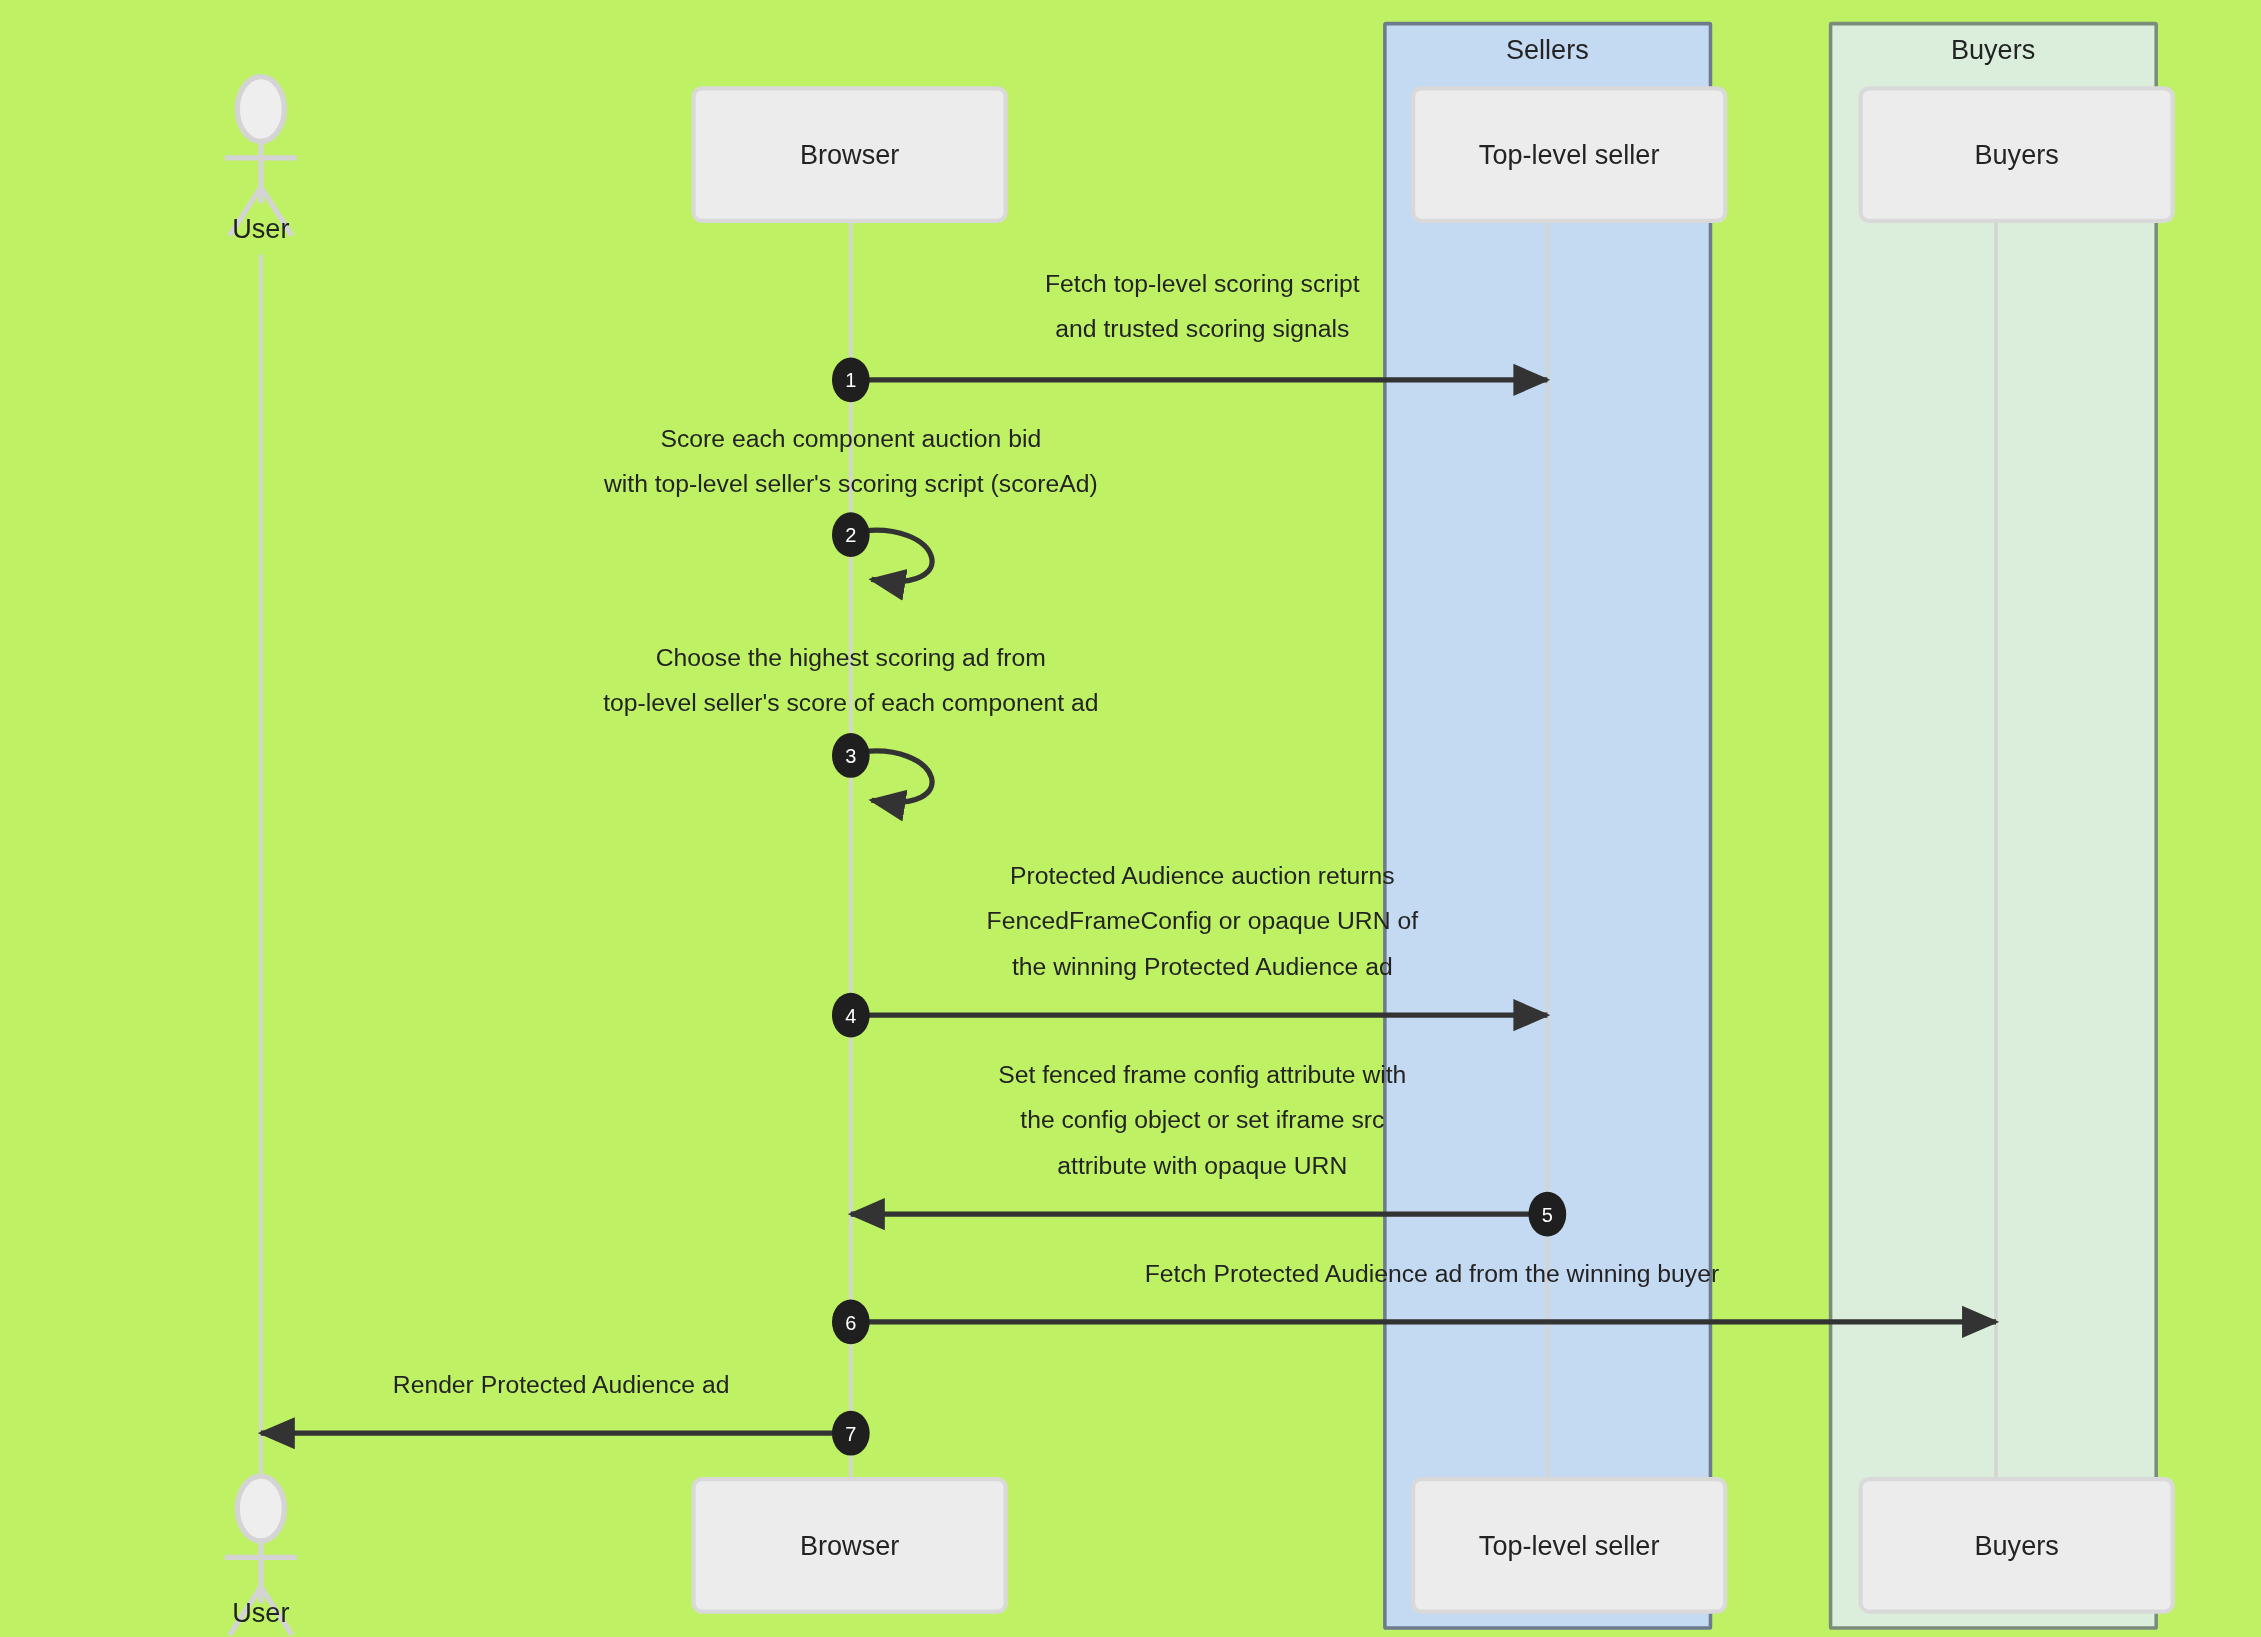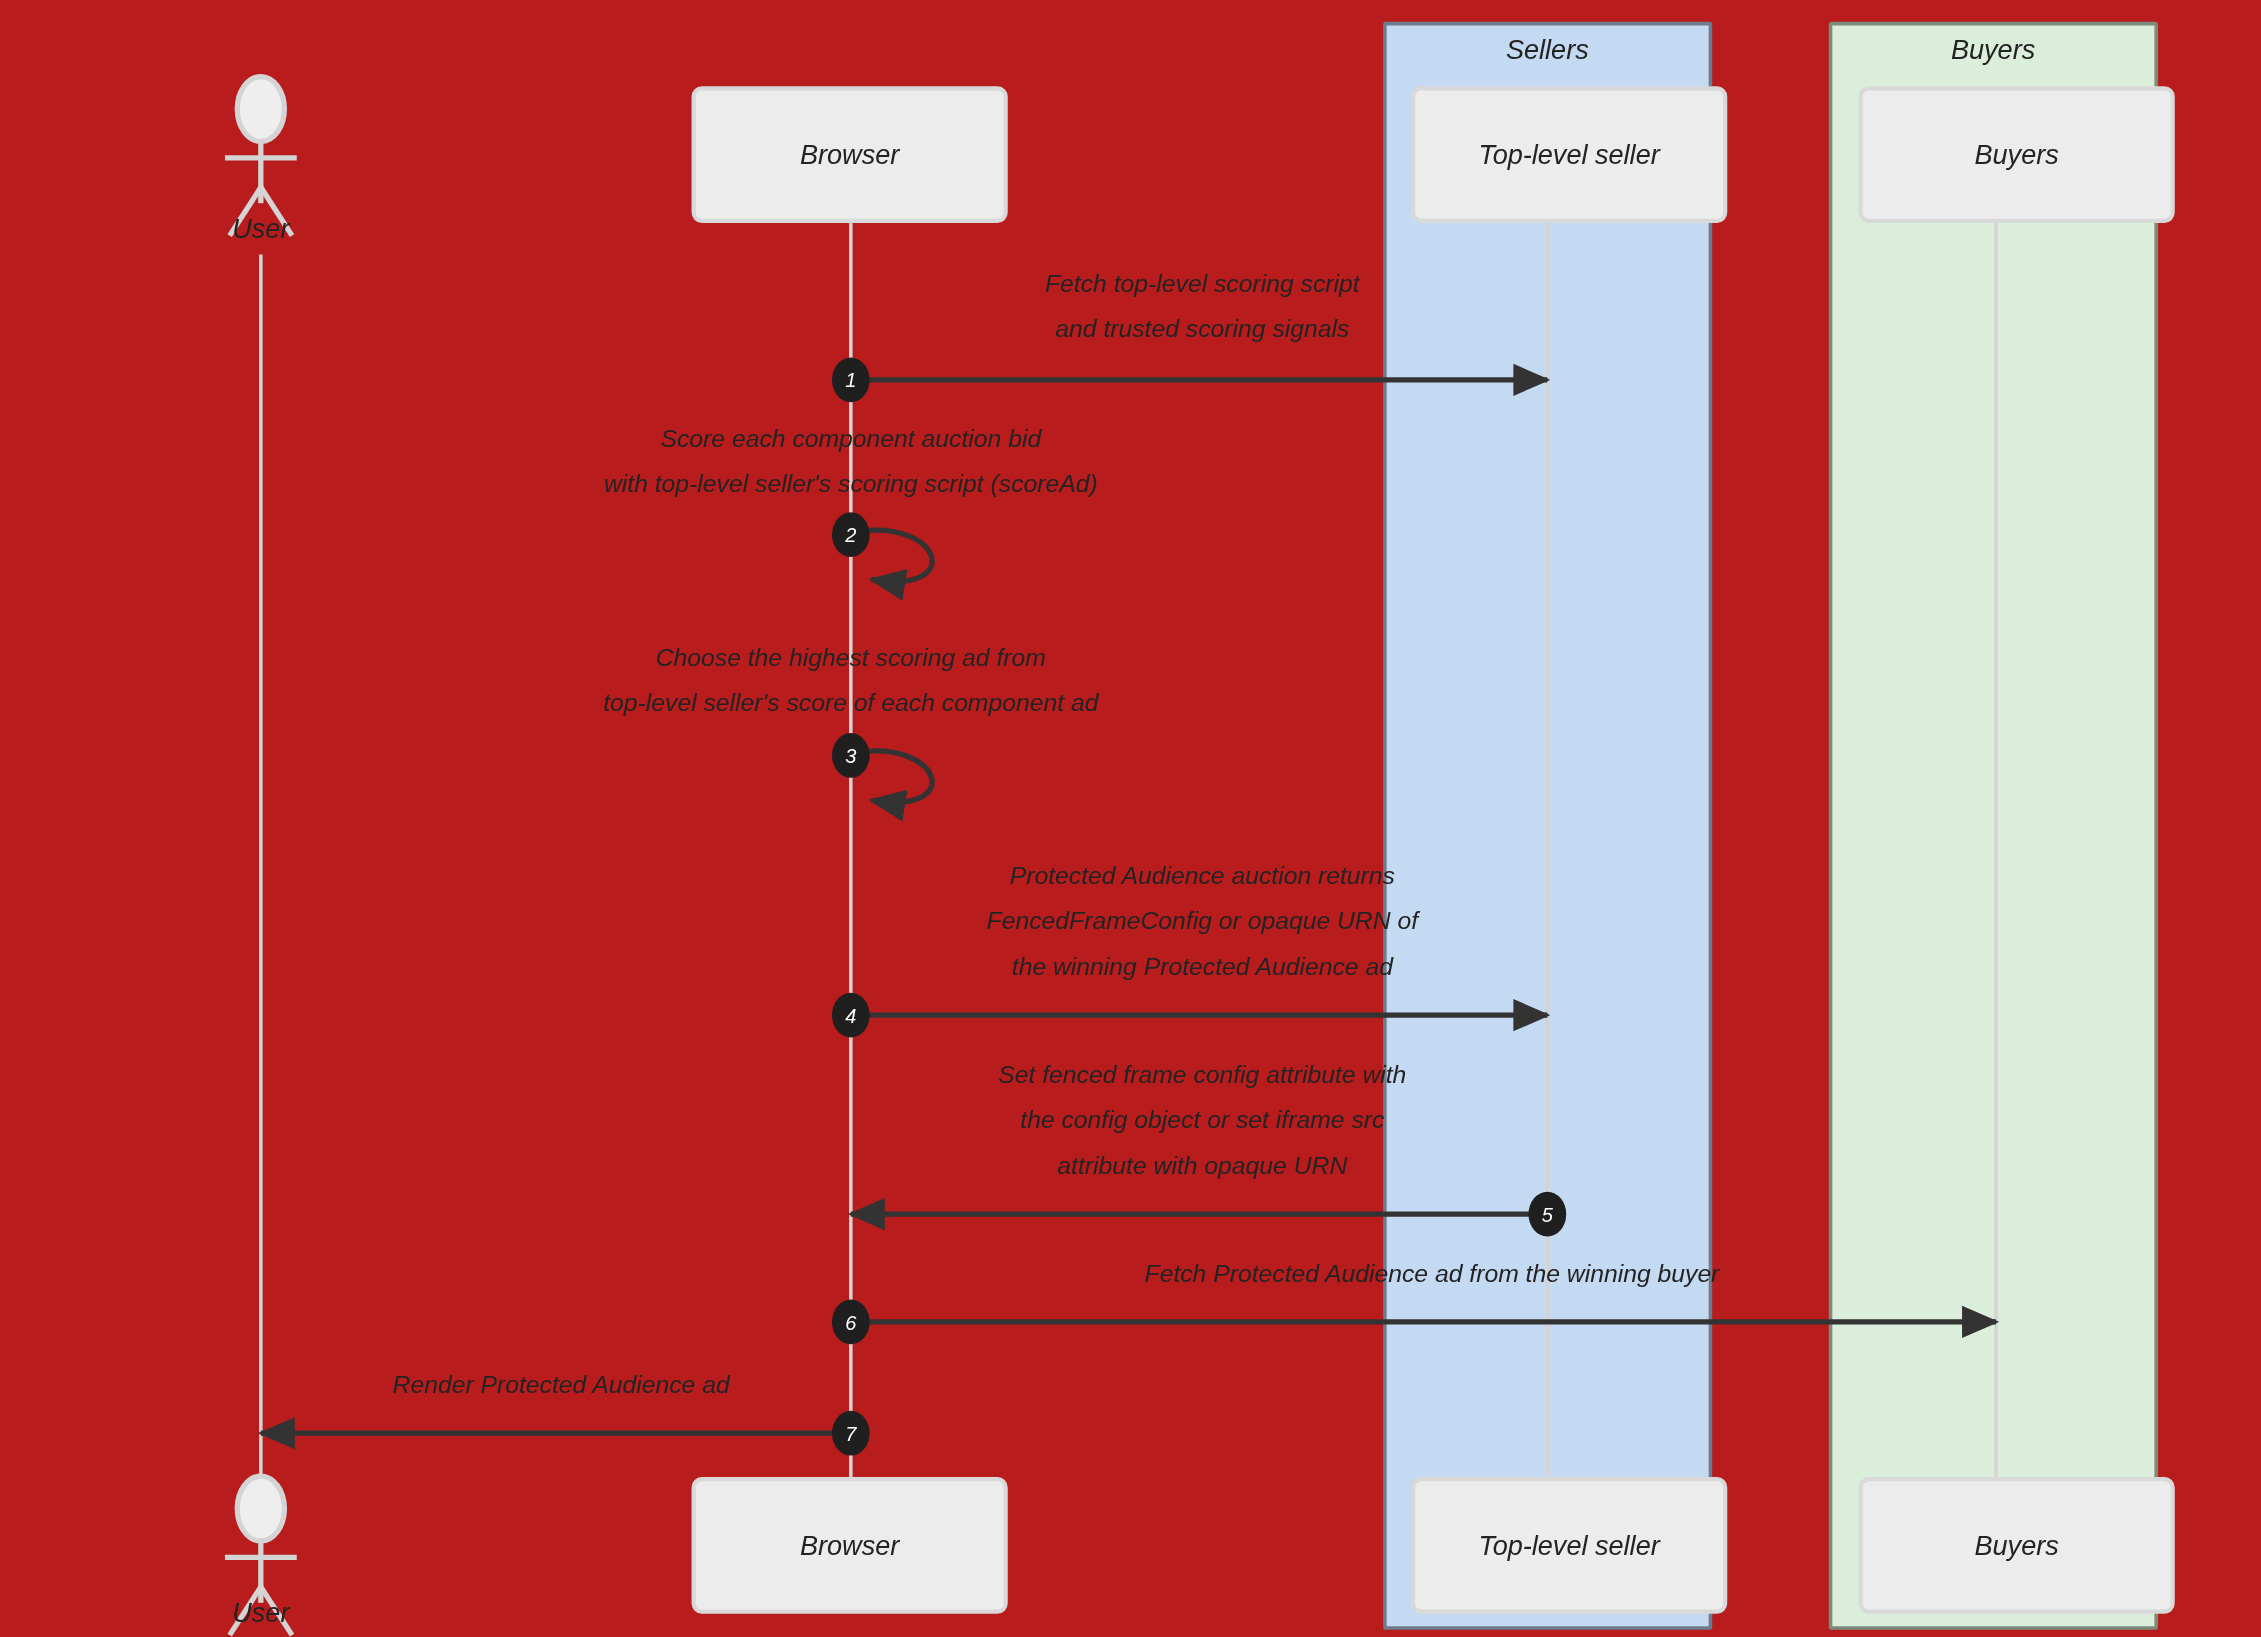--- a/index.html
+++ b/index.html
@@ -1,18 +1,18 @@
 <!DOCTYPE html>
 <html style="font-size:9.4px"><head>
 <meta charset="utf-8">
 <title>Protected Audience Sequence Diagram</title>
 <style>
   html,body{margin:0;padding:0;background:#ffffff;}
   body{width:2261px;height:1637px;font-family:"Liberation Sans",sans-serif;}
-  #stage{position:relative;width:2261px;height:1637px;overflow:hidden;background:#b91c1c;font-style:italic;}
+  #stage{position:relative;width:2261px;height:1637px;overflow:hidden;background:#bef264;}
   svg.diagram{position:absolute;left:0;top:0;width:2261px;height:1637px;}
 
   .grp-label{font-size:46px;fill:#232323;text-anchor:middle;dominant-baseline:middle;}
   .part-label{font-size:46px;fill:#232323;text-anchor:middle;dominant-baseline:middle;}
   .actor-label{font-size:46px;fill:#232323;text-anchor:middle;dominant-baseline:middle;}
   .msg-label{font-size:42px;fill:#232323;text-anchor:middle;dominant-baseline:middle;}
   .seq-num{font-size:34px;fill:#ffffff;text-anchor:middle;dominant-baseline:central;font-family:"Liberation Sans",sans-serif;}
 </style>
 </head>
 <body>

